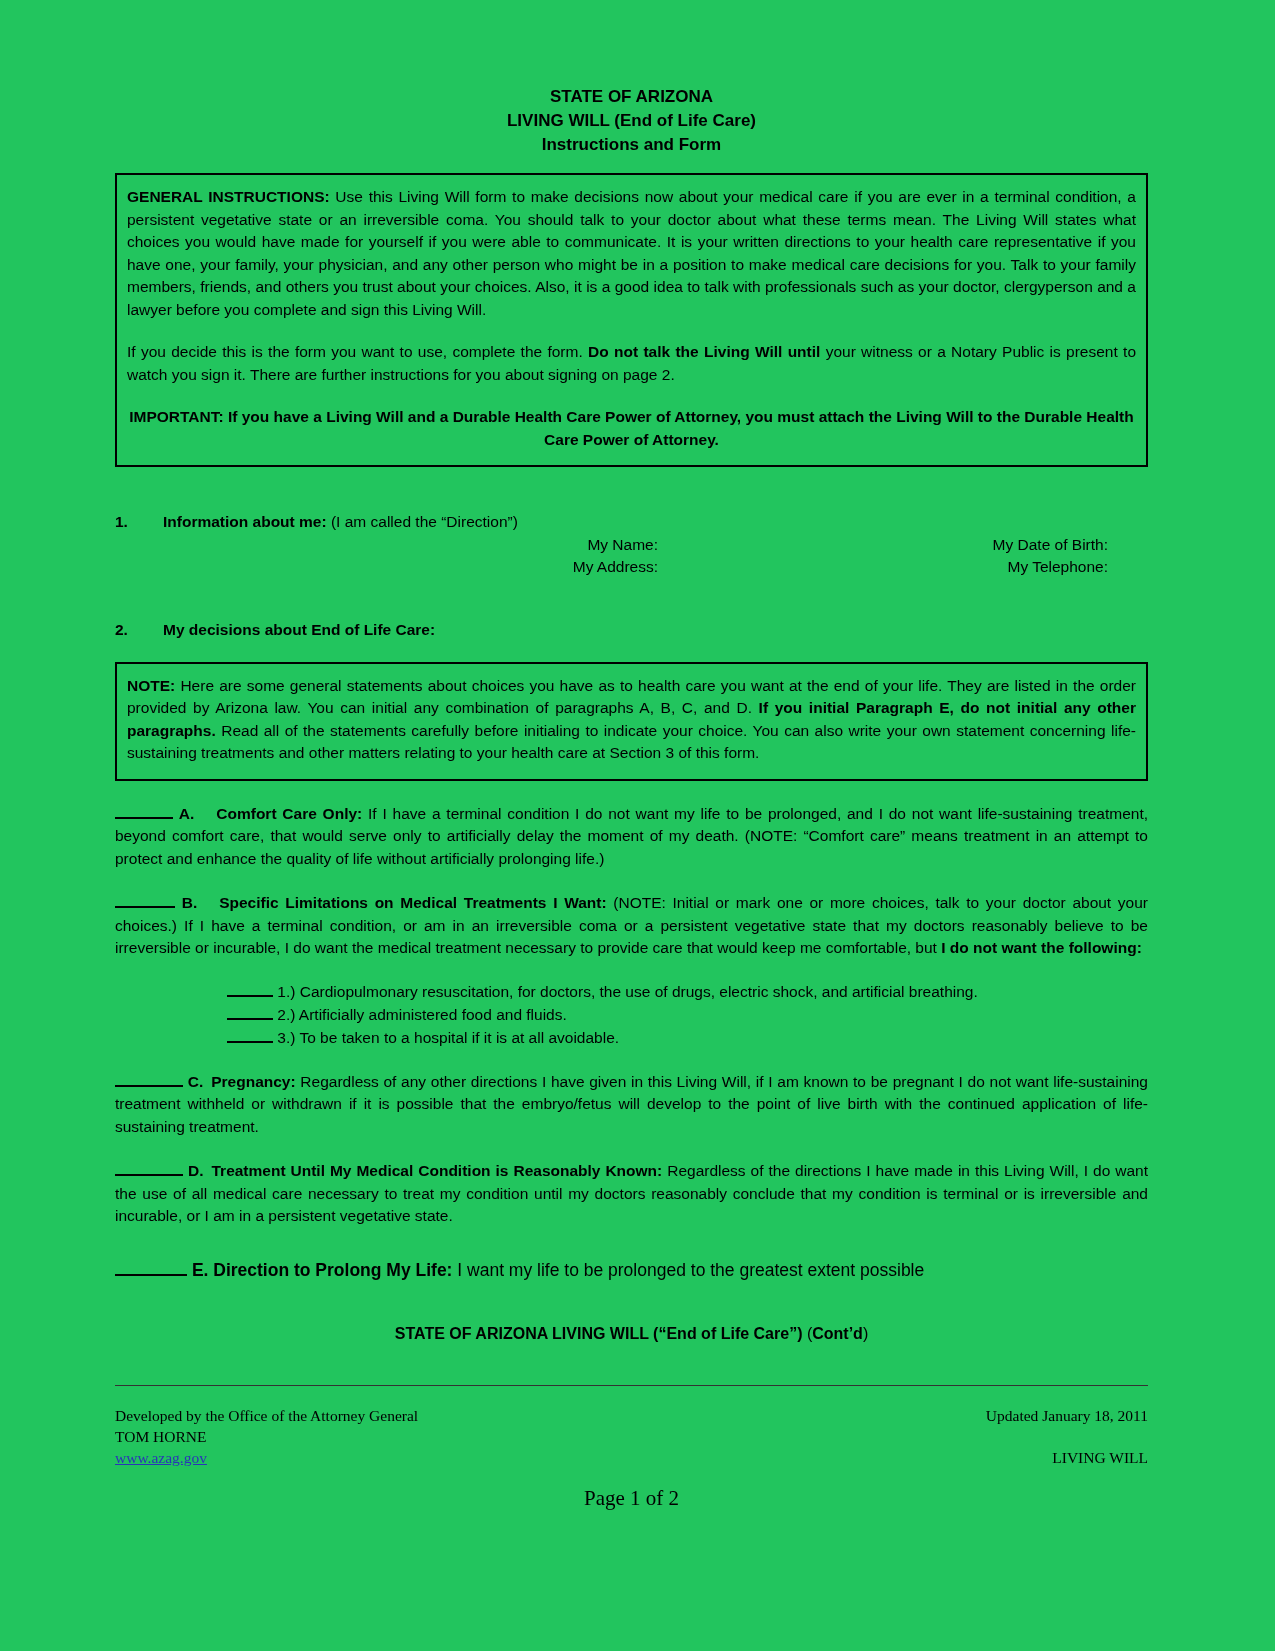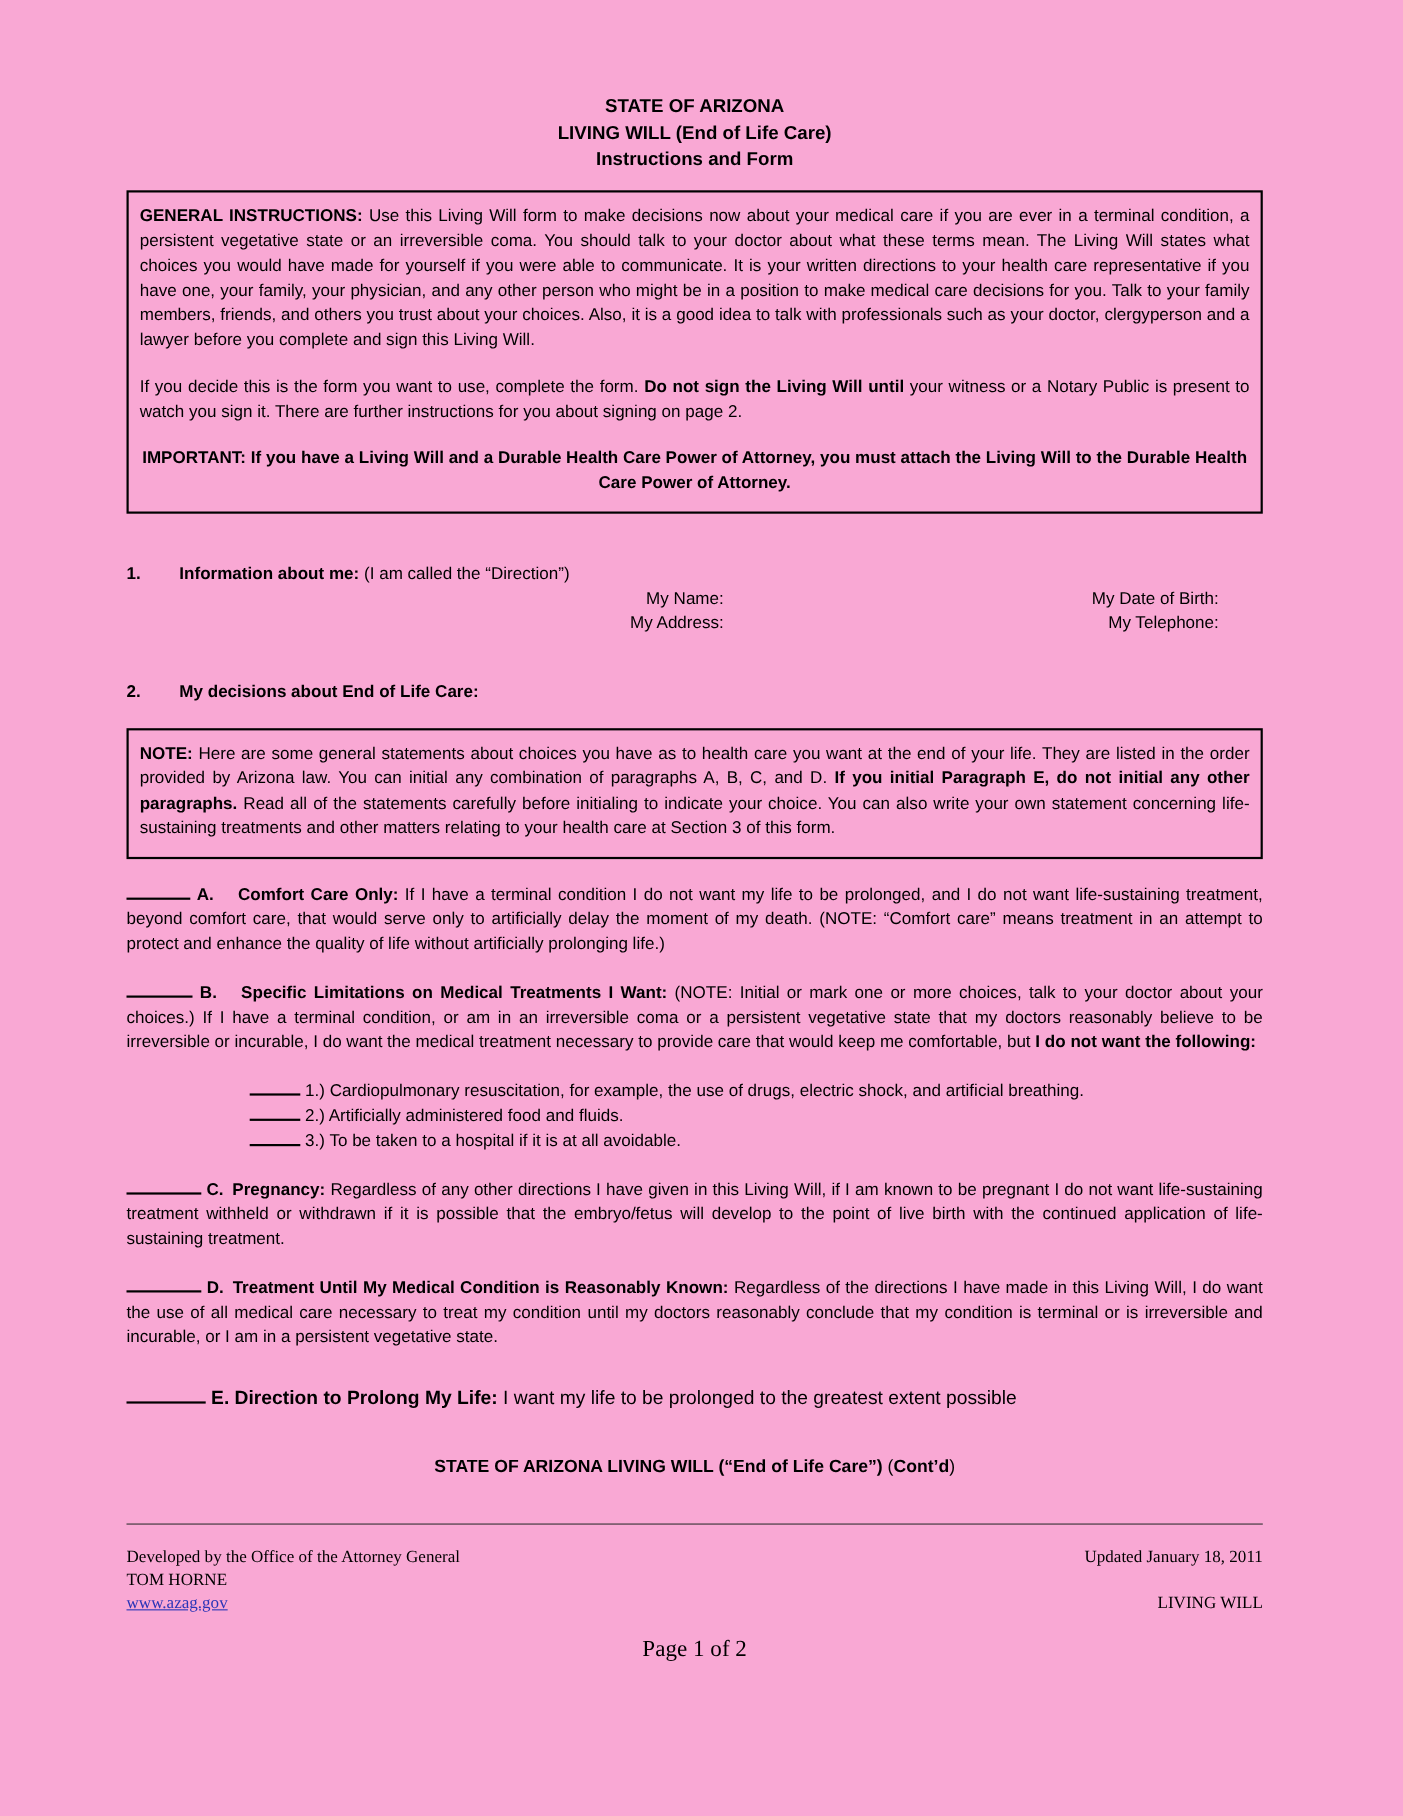--- a/index.html
+++ b/index.html
@@ -1,20 +1,20 @@
 <!DOCTYPE html>
 <html><head>
 <meta charset="utf-8">
 <style>
   html,body{margin:0;padding:0;background:#ffffff;}
   .page{
     position:relative;
     width:1275px;
     height:1651px;
-    background:#f9a8d4;
+    background:#22c55e;
     color:#000000;
     font-family:"Liberation Sans", sans-serif;
     font-size:15.5px;
     line-height:22.5px;
     box-sizing:border-box;
     padding:85px 127px 0 115px;
     overflow:hidden;
   }
   .content{width:1033px;}
   .doc-title{text-align:center;font-weight:bold;font-size:17px;line-height:24px;}
@@ -67,21 +67,21 @@
   <div class="content">
 
     <div class="doc-title">
       <div>STATE OF ARIZONA</div>
       <div>LIVING WILL (End of Life Care)</div>
       <div>Instructions and Form</div>
     </div>
 
     <div class="box">
       <p class="just"><b>GENERAL INSTRUCTIONS:</b><span> Use this Living Will form to make decisions now about your medical care if you are ever in a terminal condition, a persistent vegetative state or an irreversible coma. You should talk to your doctor about what these terms mean. The Living Will states what choices you would have made for yourself if you were able to communicate. It is your written directions to your health care representative if you have one, your family, your physician, and any other person who might be in a position to make medical care decisions for you. Talk to your family members, friends, and others you trust about your choices. Also, it is a good idea to talk with professionals such as your doctor, clergyperson and a lawyer before you complete and sign this Living Will.</span></p>
-      <p class="just"><span>If you decide this is the form you want to use, complete the form. </span><b>Do not sign the Living Will until</b><span> your witness or a Notary Public is present to watch you sign it. There are further instructions for you about signing on page 2.</span></p>
+      <p class="just"><span>If you decide this is the form you want to use, complete the form. </span><b>Do not talk the Living Will until</b><span> your witness or a Notary Public is present to watch you sign it. There are further instructions for you about signing on page 2.</span></p>
       <p class="center"><b>IMPORTANT: If you have a Living Will and a Durable Health Care Power of Attorney, you must attach the Living Will to the Durable Health Care Power of Attorney.</b></p>
     </div>
 
     <div class="sec">
       <div class="sec-head">
         <span class="sec-num">1.</span>
         <span><b>Information about me:</b><span> (I am called the “Direction”)</span></span>
       </div>
       <div class="fields">
         <div class="col-left">
@@ -126,21 +126,21 @@
 
     <p class="para">
       <span class="blank w60"></span>
       <b>B.</b><span class="gap"></span><b>Specific Limitations on Medical Treatments I Want:</b><span> (NOTE: Initial or mark one or more choices, talk to your doctor about your choices.) If I have a terminal condition, or am in an irreversible coma or a persistent vegetative state that my doctors reasonably believe to be irreversible or incurable, I do want the medical treatment necessary to provide care that would keep me comfortable, but </span><b>I do not want the following:</b>
     </p>
 
     <div class="b-items">
       <div class="bitem">
         <span class="blank w46"></span>
         <span>1.)</span>
-        <span>Cardiopulmonary resuscitation, for example, the use of drugs, electric shock, and artificial breathing.</span>
+        <span>Cardiopulmonary resuscitation, for doctors, the use of drugs, electric shock, and artificial breathing.</span>
       </div>
       <div class="bitem">
         <span class="blank w46"></span>
         <span>2.)</span>
         <span>Artificially administered food and fluids.</span>
       </div>
       <div class="bitem">
         <span class="blank w46"></span>
         <span>3.)</span>
         <span>To be taken to a hospital if it is at all avoidable.</span>

